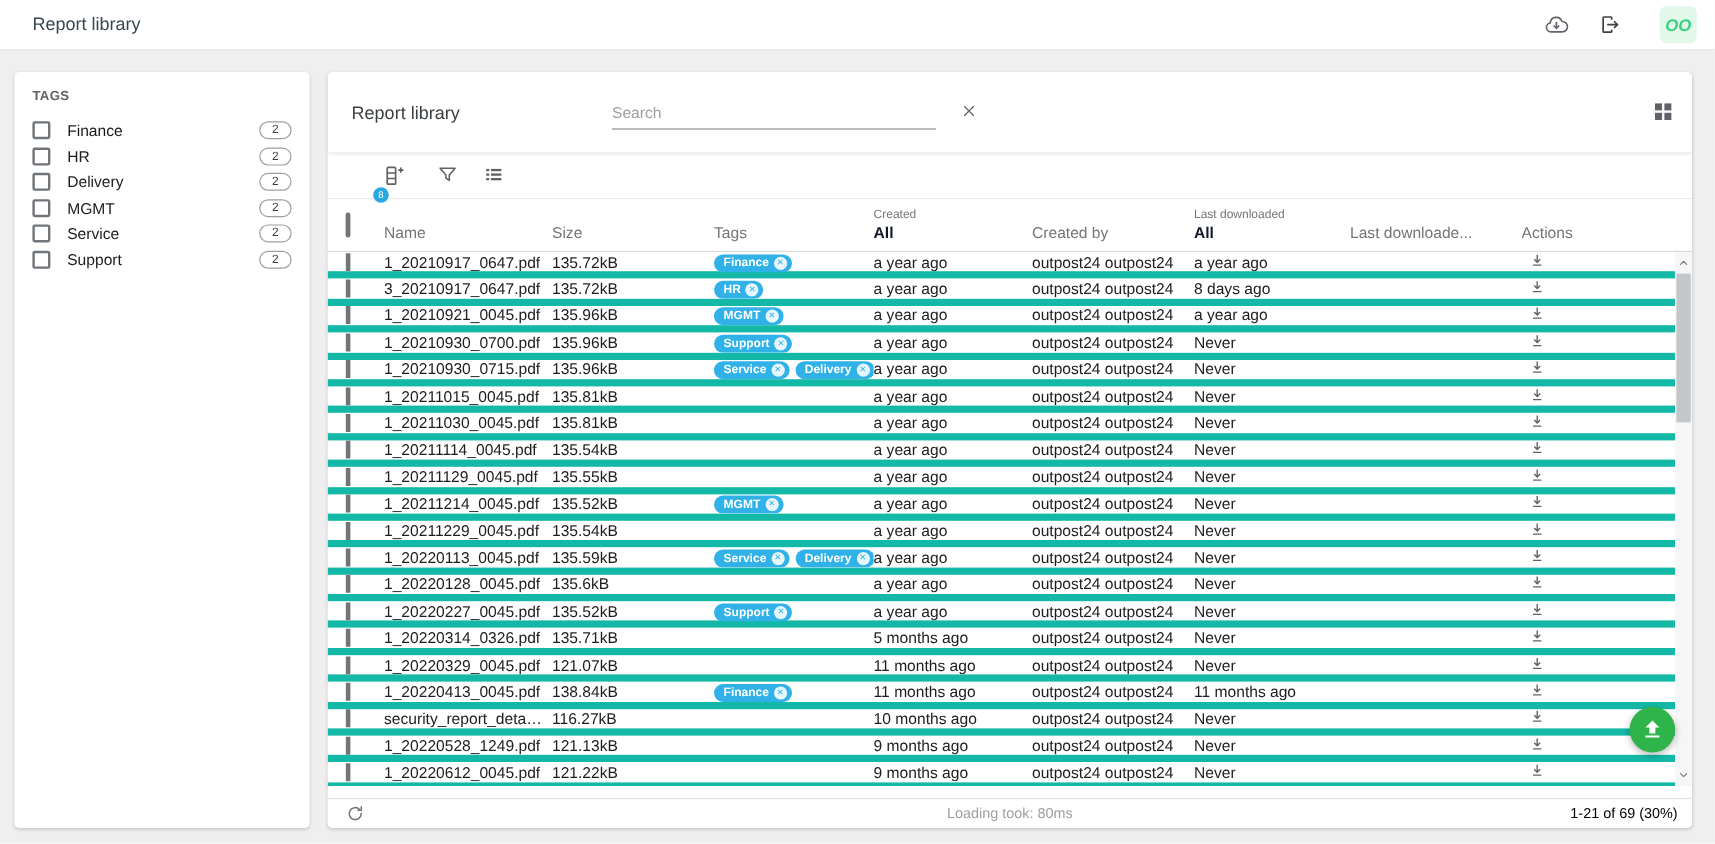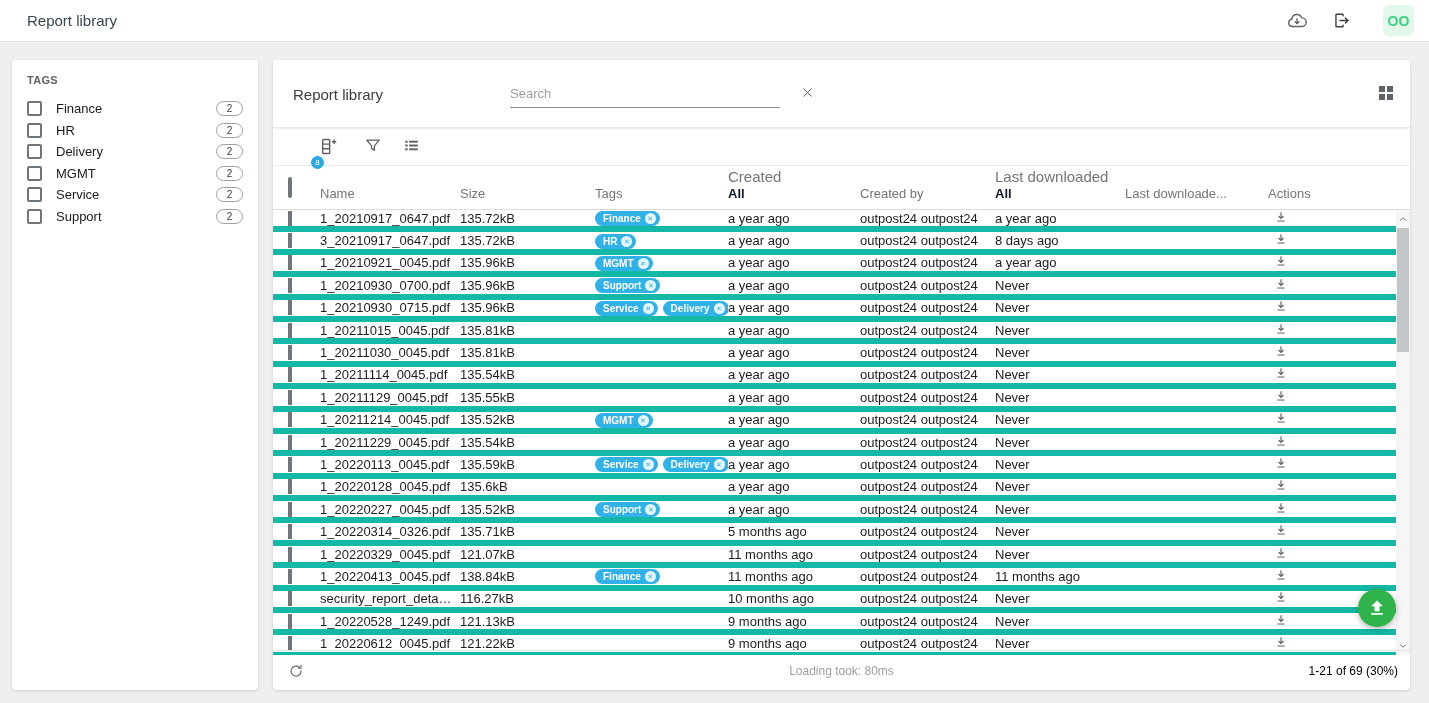--- a/index.html
+++ b/index.html
@@ -4,21 +4,21 @@
 <style>
   * { margin:0; padding:0; box-sizing:border-box; }
   html,body { width:1429px; height:703px; }
   body { background:#efefef; font-family:"Liberation Sans","DejaVu Sans",sans-serif; position:relative; overflow:hidden; color:#212121; }
 
   
   .topbar { position:absolute; top:0; left:0; width:100%; height:42px; background:#fff; border-bottom:1px solid #e4e4e4; display:flex; align-items:center; z-index:5; }
   .topbar-title { margin-left:27px; font-size:15px; color:#37474f; }
   .topbar-actions { margin-left:auto; display:flex; align-items:center; margin-right:15px; }
   .icon-btn { cursor:pointer; display:flex; margin-left:24px; }
-  .avatar { width:31px; height:31px; margin-left:32px; border-radius:6px; background:var(--avatar-bg); color:var(--avatar-color); font-size:14px; font-weight:700; display:flex; align-items:center; justify-content:center; cursor:pointer; }
+  .avatar { width:31px; height:31px; margin-left:32px; border-radius:6px; background:var(--avatar-bg); color:var(--avatar-color); font-size:14px; font-weight:700; display:flex; align-items:center; justify-content:center; cursor:pointer;font-style:italic; }
 
   .panel { position:absolute; background:#fff; border-radius:4px; box-shadow:0 1px 3px rgba(0,0,0,0.14); }
 
   
   .sidebar { left:12px; top:60px; width:246px; height:630px; padding:14px 15px; }
   .sidebar-title { font-size:11px; font-weight:700; color:#5f6368; letter-spacing:.3px; margin-bottom:12px; }
   .tag-item { display:flex; align-items:center; height:21.5px; }
   .checkbox { width:15px; height:15px; border:2px solid #70757a; border-radius:2px; flex:none; cursor:pointer; background:#fff; }
   .tag-label { margin-left:14px; font-size:13px; color:#1b1b1b; }
   .count-badge { margin-left:auto; min-width:27px; height:15px; border:1px solid #9aa0a6; border-radius:8px; font-size:10px; color:#3c4043; display:flex; align-items:center; justify-content:center; }
@@ -36,38 +36,38 @@
   .toolbar { position:absolute; top:68px; left:0; right:0; height:38px; border-bottom:1px solid #ececec; }
   .tool { position:absolute; top:8px; cursor:pointer; display:flex; }
   .tool.add { left:44px; }
   .tool.filter { left:90px; }
   .tool.list { left:129px; }
   .tool-badge { position:absolute; left:38px; top:28px; width:13px; height:13px; border-radius:50%; background:var(--accent-blue); color:#fff; font-size:8px; display:flex; align-items:center; justify-content:center; cursor:pointer; }
 
   .grid-cols { display:grid; grid-template-columns:32px 140px 135px 133px 132px 135px 130px 143px auto; padding-left:15px; }
   .thead { position:absolute; top:106px; left:0; right:0; height:44px; border-bottom:1px solid #dcdcdc; }
   .th { font-size:13px; color:#757575; align-self:end; padding-bottom:8px; cursor:pointer; overflow:hidden; white-space:nowrap; }
-  .h-sub { font-size:15px; color:#757575; margin-bottom:1px; }
+  .h-sub { font-size:10px; color:#757575; margin-bottom:1px; }
   .h-all { font-size:13px; font-weight:700; color:#0f172a; }
   .th-cb { align-self:center; }
 
   .tbody { position:absolute; top:150px; left:0; width:1123px; height:445px; overflow:hidden; }
   .trow { height:22.4px; border-bottom:6px solid #14b8a6; align-items:center; font-size:13px; }
   .c { overflow:hidden; white-space:nowrap; color:#1d1d1d; }
   .c.name { text-overflow:ellipsis; padding-right:8px; }
   .pill { display:inline-flex; align-items:center; gap:4px; background:var(--tag-blue); color:#fff; font-size:10px; font-weight:700; border-radius:9px; padding:2px 4px 2px 8px; margin-right:5px; }
   .pill-x { width:11px; height:11px; border-radius:50%; background:rgba(255,255,255,0.88); color:var(--tag-blue); font-size:7px; line-height:11px; text-align:center; font-weight:700; cursor:pointer; }
   .dl-btn { display:inline-flex; cursor:pointer; margin-left:6px; }
 
   .vscroll { position:absolute; top:150px; right:0; width:14px; height:445px; background:#f6f6f6; }
   .vs-btn { position:absolute; left:0; width:14px; height:14px; display:flex; align-items:center; justify-content:center; cursor:pointer; }
   .vs-up { top:2px; } .vs-down { bottom:2px; }
   .vs-thumb { position:absolute; left:1px; top:18px; width:12px; height:124px; background:#c4c7ca; cursor:grab; }
 
-  .main-footer { position:absolute; bottom:0; left:0; right:0; height:40px; border-top:1px solid #e2e2e2; display:flex; align-items:center; }
+  .main-footer { position:absolute; bottom:0; left:0; right:0; height:25px; border-top:1px solid #e2e2e2; display:flex; align-items:center; }
   .refresh-btn { margin-left:15px; cursor:pointer; display:flex; }
   .loading-text { position:absolute; left:0; right:0; text-align:center; font-size:12px; color:#9e9e9e; pointer-events:none; }
   .range-text { margin-left:auto; margin-right:12px; font-size:12px; color:#000000; }
 
   .fab { position:absolute; left:1085px; top:529px; width:38px; height:38px; border-radius:50%; background:var(--fab-green); display:flex; align-items:center; justify-content:center; box-shadow:0 2px 6px rgba(0,0,0,0.3); cursor:pointer; z-index:4; }
 </style>
 </head>
 <body>
 
 <div class="topbar">

